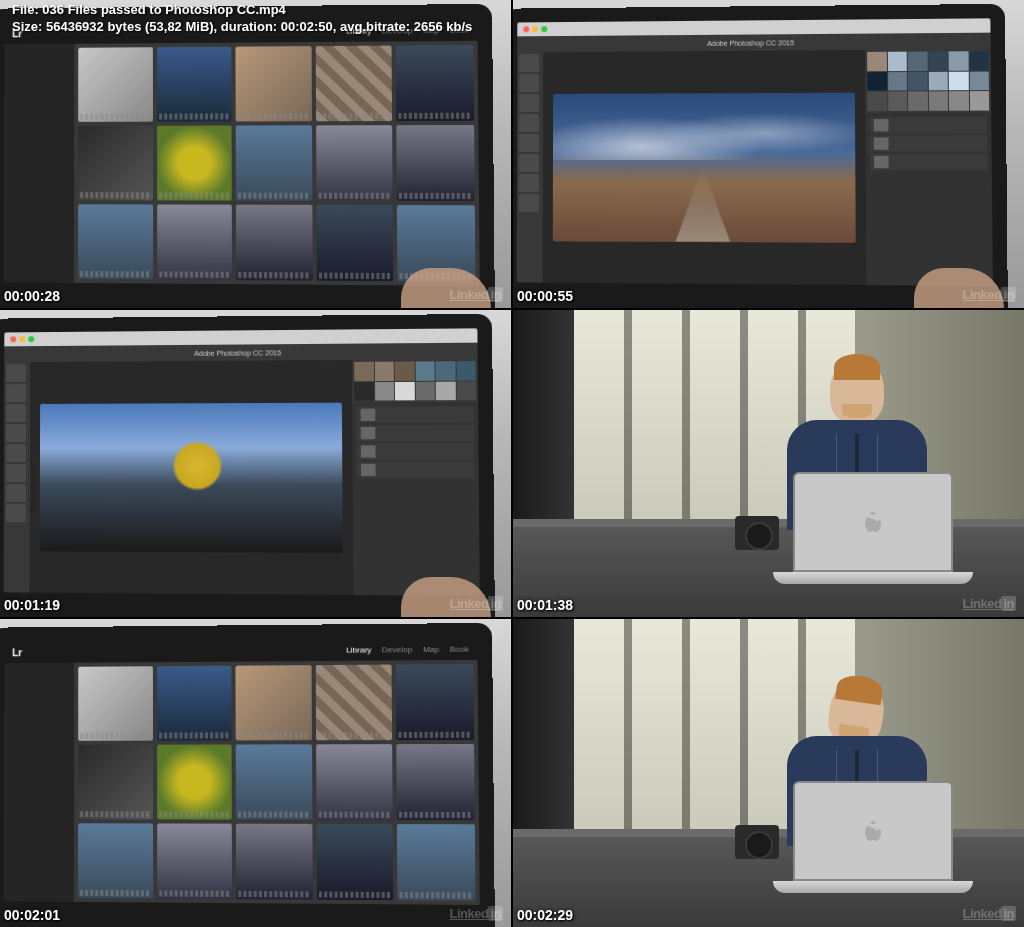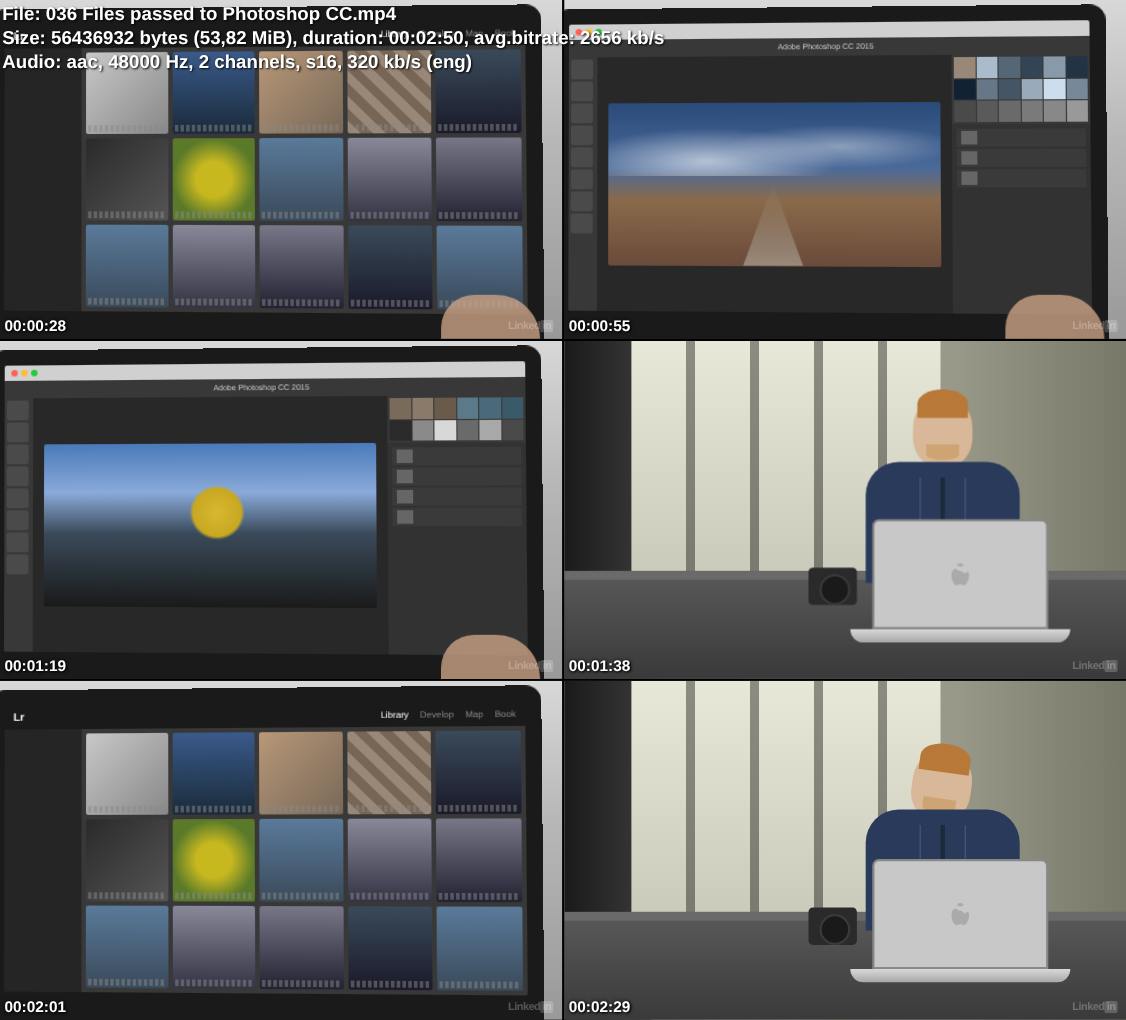--- a/index.html
+++ b/index.html
@@ -1,22 +1,22 @@
 <!DOCTYPE html>
 <html><head>
 <meta charset="utf-8">
 <style>
 * { margin: 0; padding: 0; box-sizing: border-box; }
 body { width: 1024px; height: 927px; background: #000; font-family: Verdana, sans-serif; overflow: hidden; }
-.metadata { position: absolute; top: 0; left: 0; color: #fff; font-size: 17px; font-weight: bold; text-shadow: 1px 1px 2px #000; z-index: 10; padding: 2px; }
+.metadata { position: absolute; top: 0; left: 10px; color: #fff; font-size: 13px; font-weight: bold; text-shadow: 1px 1px 2px #000; z-index: 10; padding: 2px; }
 .metadata div { line-height: 1.3; }
 .grid { display: grid; grid-template-columns: 1fr 1fr; grid-template-rows: 1fr 1fr 1fr; width: 1024px; height: 927px; gap: 2px; }
 .frame { position: relative; overflow: hidden; background: #888; }
 .timestamp { position: absolute; bottom: 4px; left: 4px; color: #fff; font-size: 14px; font-weight: bold; text-shadow: 0 0 4px #000, 1px 1px 2px #000; z-index: 5; }
-.watermark { position: absolute; bottom: 6px; right: 8px; color: rgba(255,255,255,0.25); font-size: 10px; font-weight: bold; z-index: 5; letter-spacing: -0.5px; }
+.watermark { position: absolute; bottom: 6px; right: 8px; color: rgba(255,255,255,0.25); font-size: 13px; font-weight: bold; z-index: 5; letter-spacing: -0.5px; text-decoration: underline; }
 .watermark .in { background: rgba(255,255,255,0.2); padding: 0 2px; border-radius: 2px; }
 
 
 .laptop-scene { width: 100%; height: 100%; background: linear-gradient(180deg, #d8d8d8 0%, #b8b8b8 40%, #999 100%); display: flex; align-items: flex-start; justify-content: flex-start; position: relative; }
 .laptop { background: #1a1a1a; border-radius: 14px 14px 0 0; padding: 14px 14px 0 14px; margin-top: 8px; margin-left: -10px; width: 490px; height: 100%; transform: perspective(1400px) rotateY(-5deg) rotateX(2deg); transform-origin: left center; position: relative; }
 .screen { background: #2b2b2b; width: 100%; height: 260px; border-radius: 2px; position: relative; overflow: hidden; }
 .hand { position: absolute; bottom: -10px; right: 20px; width: 90px; height: 50px; background: #c9a184; border-radius: 30px 40px 10px 10px; opacity: 0.8; }
 
 
 .lr-header { height: 22px; background: #1a1a1a; display: flex; align-items: center; padding: 0 8px; gap: 8px; font-size: 8px; color: #999; }
@@ -80,21 +80,20 @@
 .pl-logo { width: 24px; height: 24px; margin: 36px auto; opacity: 0.3; }
 .camera-obj { position: absolute; bottom: 22%; right: 48%; width: 44px; height: 34px; background: #2a2a2a; border-radius: 4px; }
 .camera-obj::after { content: ''; position: absolute; top: 6px; left: 10px; width: 24px; height: 24px; background: #1a1a1a; border-radius: 50%; border: 2px solid #3a3a3a; }
 </style>
 </head>
 <body>
 
 <div class="metadata">
   <div><span>File:</span> <span>036 Files passed to Photoshop CC.mp4</span></div>
   <div><span>Size:</span> <span>56436932 bytes (53,82 MiB), duration: 00:02:50, avg.bitrate: 2656 kb/s</span></div>
-  <div><span>Audio:</span> <span>aac, 48000 Hz, 2 channels, s16, 320 kb/s (eng)</span></div>
 </div>
 
 <div class="grid">
 
   <div class="frame">
     <div class="laptop-scene">
       <div class="laptop">
         <div class="screen">
           <div class="lr-header">
             <span class="lr-logo">Lr</span>

